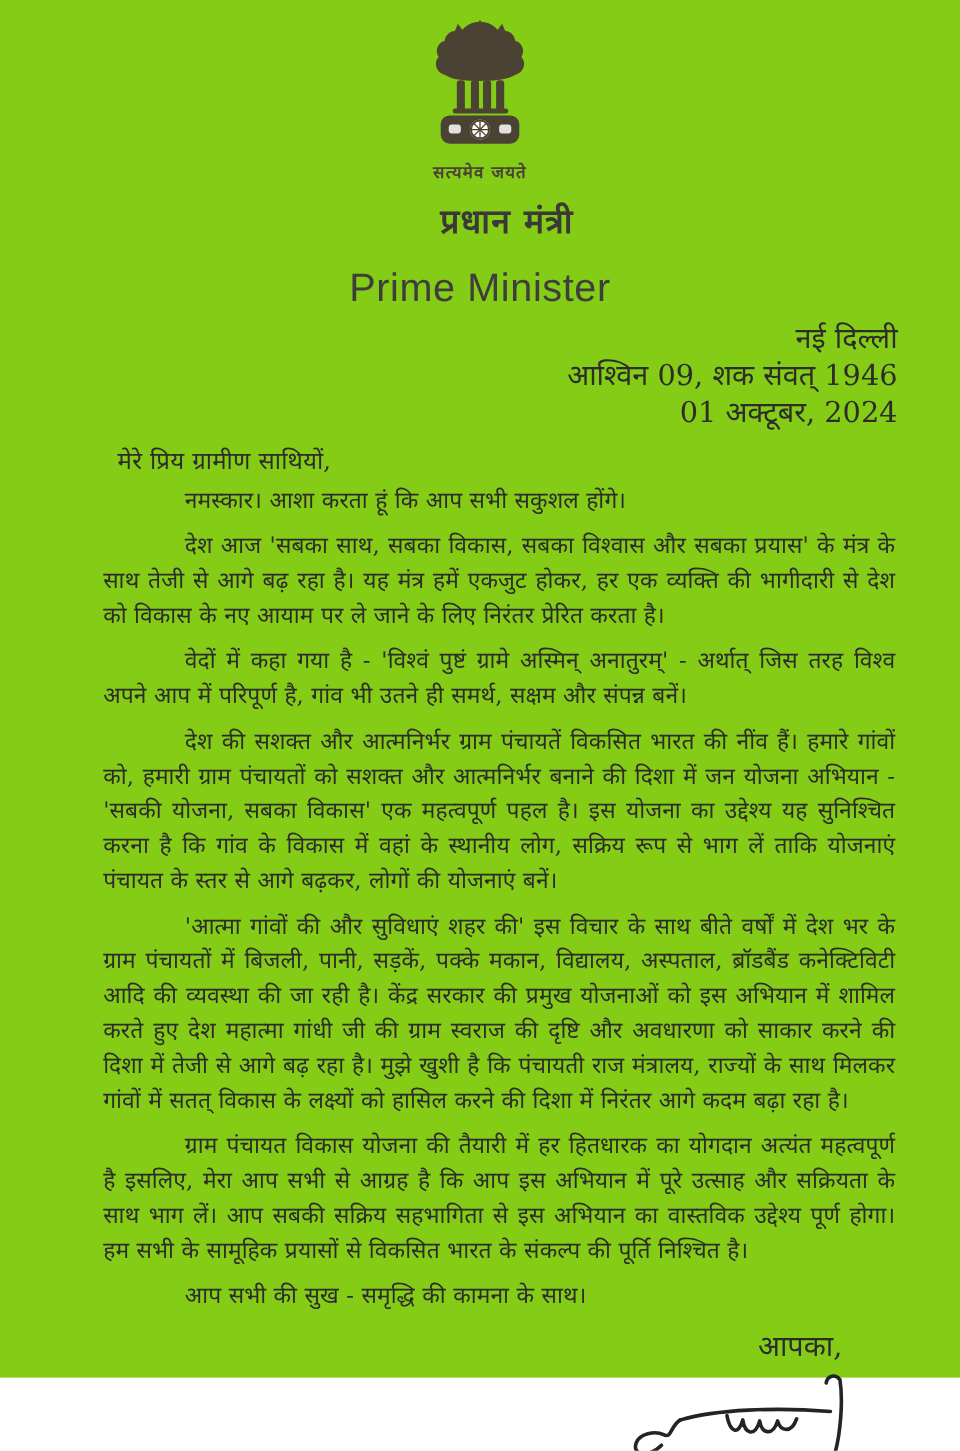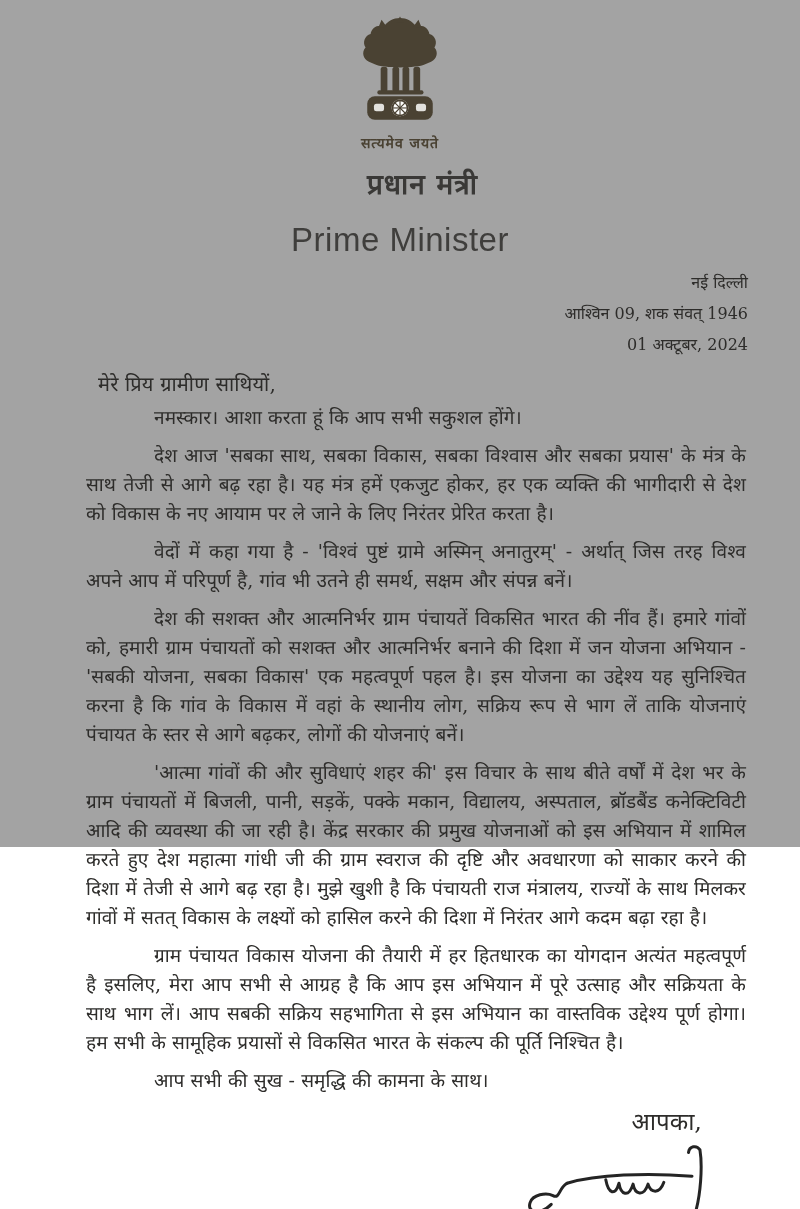--- a/index.html
+++ b/index.html
@@ -7,22 +7,22 @@
   body {
     width: 800px;
     height: 1209px;
     font-family: "DejaVu Serif", "Liberation Serif", serif;
     color: #2d2c2a;
     overflow: hidden;
   }
   .page {
     position: relative;
     width: 800px;
-    height: 847px;
-    background: #a3a3a3;
+    height: 1148px;
+    background: #84cc16;
   }
   
   .letterhead { text-align: center; padding-top: 16px; }
   .emblem-wrap { display: inline-block; line-height: 0; }
   .motto {
     font-size: 14px;
     color: #4a4233;
     letter-spacing: 1px;
     margin-top: 3px;
     font-weight: bold;
@@ -40,21 +40,21 @@
     font-size: 33px;
     color: #3f3e3c;
     margin-top: 19px;
     letter-spacing: 0.5px;
   }
   
   .dateline {
     text-align: right;
     padding-right: 52px;
     margin-top: 8px;
-    font-size: 16px;
+    font-size: 24px;
     line-height: 31px;
     color: #2d2c2a;
   }
   
   .letter-body {
     padding: 0 54px 0 86px;
     margin-top: 10px;
   }
   .salutation {
     font-size: 20px;

